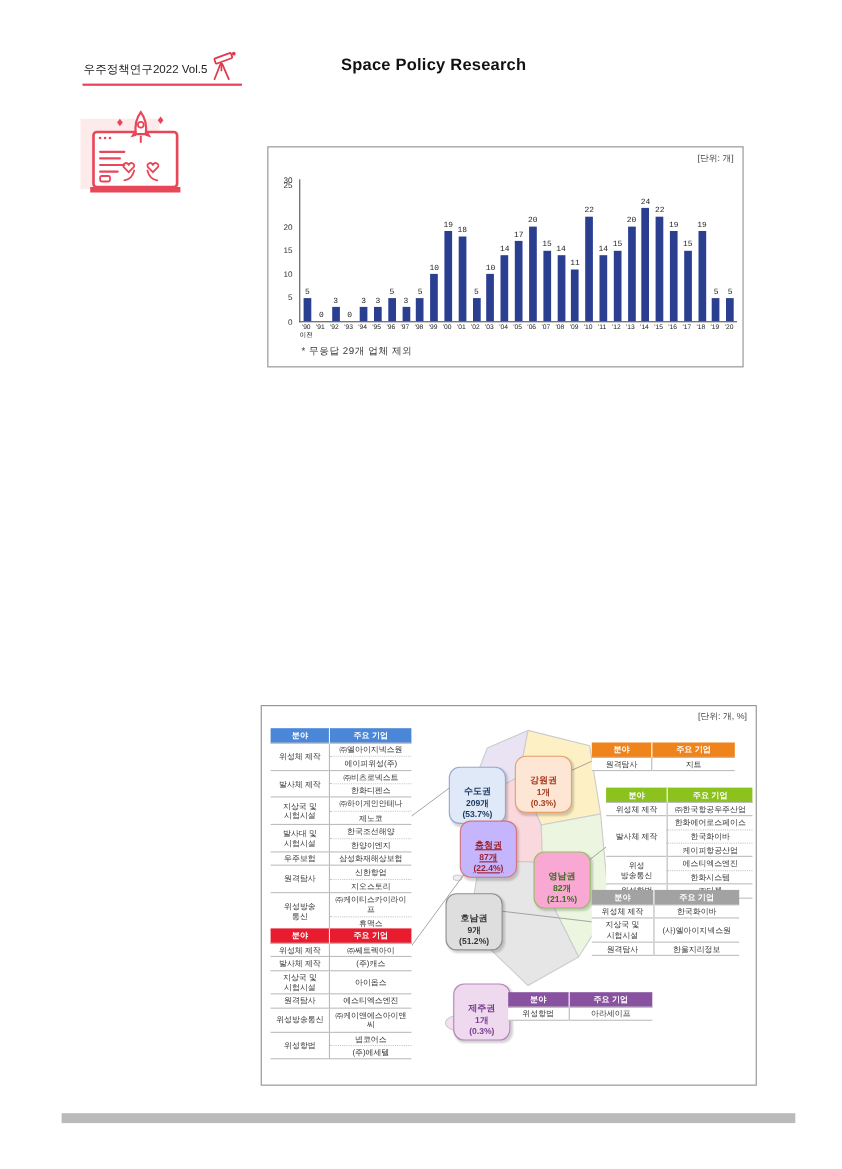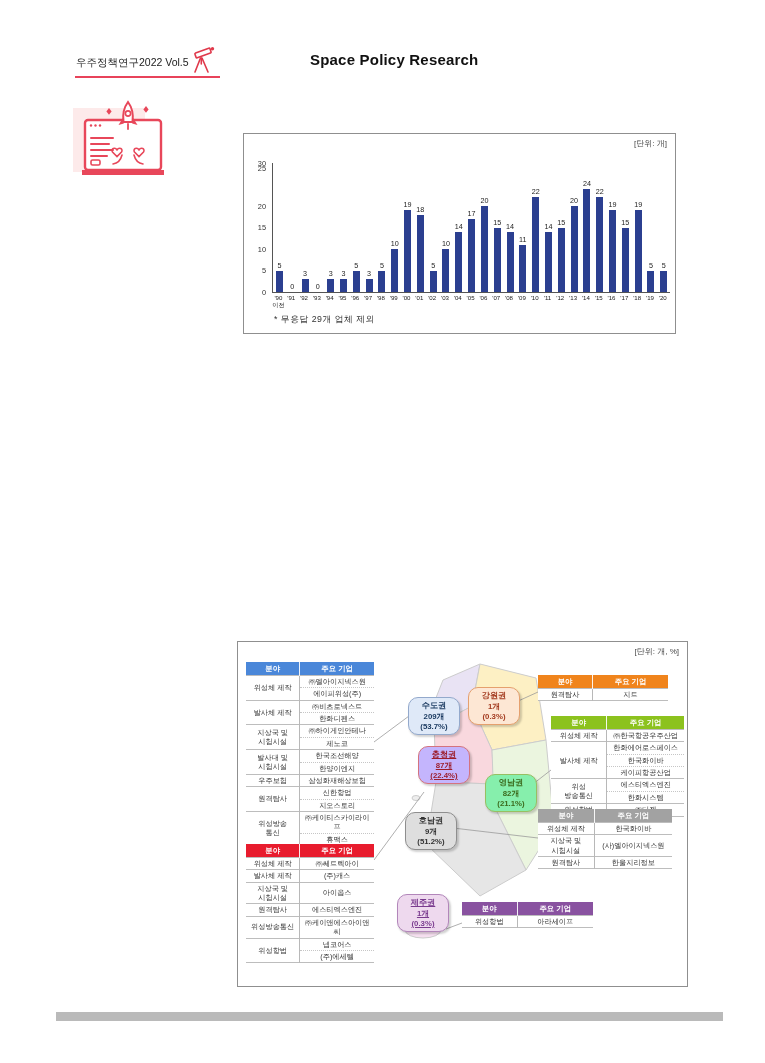--- a/index.html
+++ b/index.html
@@ -17,45 +17,45 @@
 
   
   .chart-box{position:absolute;left:243px;top:133px;width:433px;height:201px;
              border:1px solid #8f8f8f;background:#fff;box-sizing:border-box;}
   .unit-label{position:absolute;top:4px;right:8px;font-size:8px;color:#444;}
   .y-axis{position:absolute;left:0;top:0;width:24px;height:170px;}
   .ylab{position:absolute;right:2px;width:20px;text-align:right;font-size:7.4px;color:#333;}
   .plot{position:absolute;left:28px;top:29px;width:397px;height:129px;
         border-left:1px solid #555;border-bottom:1px solid #555;box-sizing:content-box;}
   .bars{display:flex;width:100%;height:100%;align-items:flex-end;}
-  .slot{flex:1;display:flex;flex-direction:column;align-items:center;justify-content:flex-end;height:100%;}
+  .slot{flex:1;display:flex;flex-direction:column;align-items:center;justify-content:flex-end;height:100%;font-family:Liberation Mono, monospace;}
   .bar-val{font-size:7.2px;color:#222;margin-bottom:1px;}
   .bar{width:7px;}
   .x-axis{position:absolute;left:28px;top:160px;width:397px;display:flex;}
   .xlab{flex:1;text-align:center;font-size:6.1px;line-height:1.2;color:#222;white-space:pre-line;}
   .chart-footnote{position:absolute;left:30px;top:180px;font-size:8.8px;color:#333;letter-spacing:.5px;}
 
   
   .map-box{position:absolute;left:237px;top:641px;width:451px;height:346px;
            border:1px solid #8f8f8f;background:#fff;box-sizing:border-box;}
   .korea-map{position:absolute;left:150px;top:6px;}
   .callouts{position:absolute;left:0;top:0;pointer-events:none;}
 
   .bubble{position:absolute;width:50px;border:1.6px solid;border-radius:10px;
-          text-align:center;padding:2px 0 3px;font-weight:bold;
+          text-align:center;padding:16px 0 3px;font-weight:bold;
           box-shadow:1.5px 2px 2px rgba(0,0,0,.18);}
   .bub-name{font-size:8.2px;}
   .bub-count{font-size:7.8px;}
   .bub-pct{font-size:7.8px;}
   .b-sudogwon{left:170px;top:55px;}
   .b-gangwon{left:230px;top:45px;}
   .b-chungcheong{left:180px;top:104px;}
   .b-yeongnam{left:247px;top:132px;}
   .b-honam{left:167px;top:170px;}
-  .b-jeju{left:159px;top:252px;text-decoration:underline;}
+  .b-jeju{left:174px;top:252px;}
 
   .rtable{position:absolute;}
   .t-sudogwon{left:8px;top:20px;width:128px;}
   .t-chungcheong{left:8px;top:202px;width:128px;}
   .t-gangwon{left:300px;top:33px;width:130px;}
   .t-yeongnam{left:313px;top:74px;width:133px;}
   .t-honam{left:300px;top:167px;width:134px;}
   .t-jeju{left:224px;top:260px;width:131px;}
 
   table.rt{border-collapse:collapse;width:100%;border-bottom:1px solid #bdbdbd;}
@@ -329,21 +329,21 @@
     <div class="bubble b-gangwon" style="background: rgb(253, 231, 212); border-color: rgb(229, 160, 110); color: rgb(163, 58, 31);">
       <div class="bub-name">강원권</div>
       <div class="bub-count">1개</div>
       <div class="bub-pct">(0.3%)</div>
     </div>
     <div class="bubble b-chungcheong" style="background: #c4b5fd; border-color: rgb(212, 115, 127); color: rgb(156, 31, 46); text-decoration: underline;">
       <div class="bub-name">충청권</div>
       <div class="bub-count">87개</div>
       <div class="bub-pct">(22.4%)</div>
     </div>
-    <div class="bubble b-yeongnam" style="background: #86efac; border-color: rgb(151, 191, 98); color: rgb(60, 107, 29);">
+    <div class="bubble b-yeongnam" style="background: #f9a8d4; border-color: rgb(151, 191, 98); color: rgb(60, 107, 29);">
       <div class="bub-name">영남권</div>
       <div class="bub-count">82개</div>
       <div class="bub-pct">(21.1%)</div>
     </div>
     <div class="bubble b-honam" style="background: rgb(222, 222, 222); border-color: rgb(142, 142, 142); color: rgb(51, 51, 51);">
       <div class="bub-name">호남권</div>
       <div class="bub-count">9개</div>
       <div class="bub-pct">(51.2%)</div>
     </div>
     <div class="bubble b-jeju" style="background: rgb(238, 217, 238); border-color: rgb(178, 134, 186); color: rgb(122, 59, 143);">

